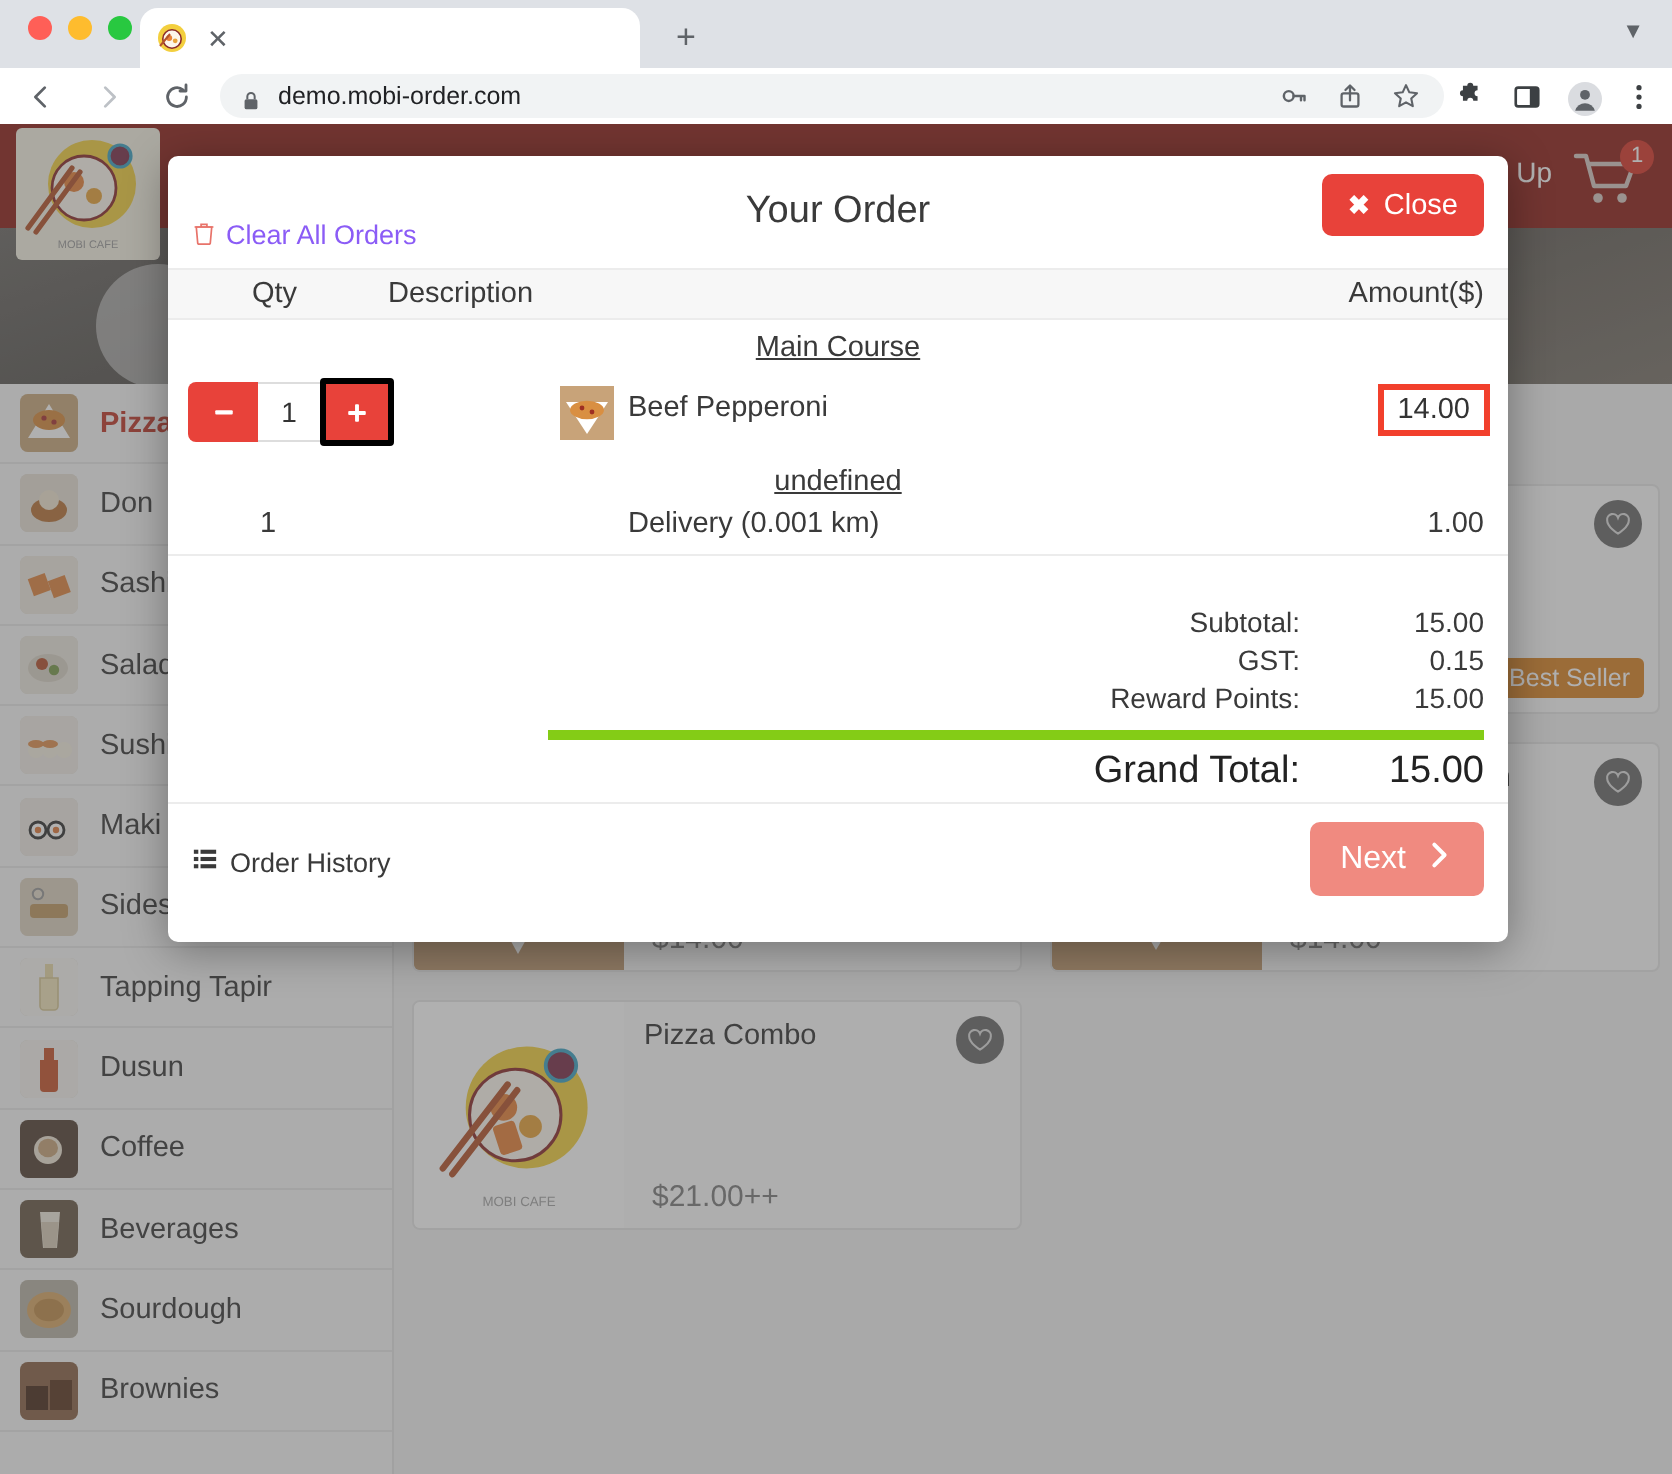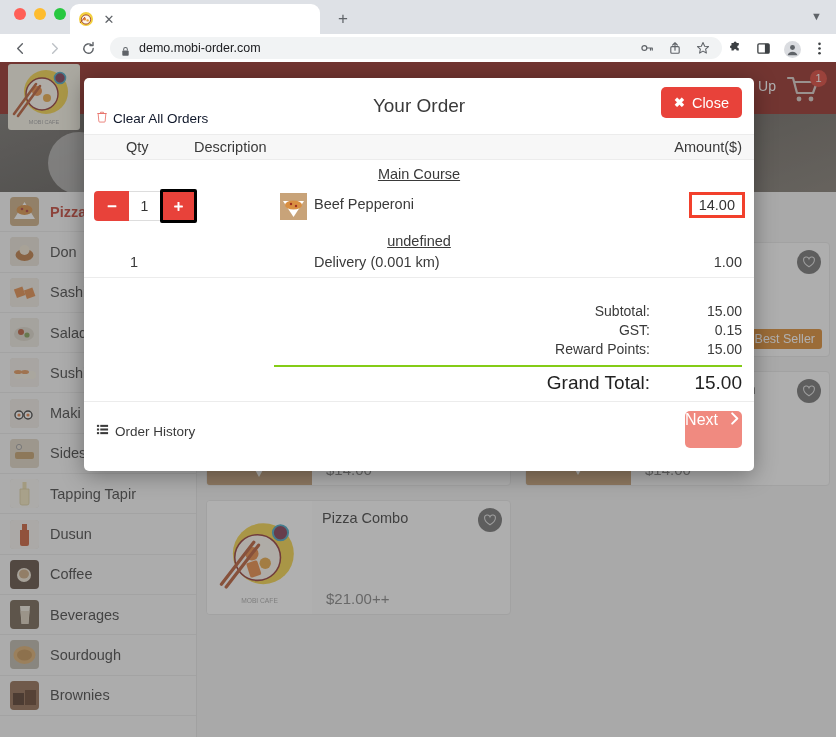--- a/index.html
+++ b/index.html
@@ -89,22 +89,22 @@
   .badge-bs { position:absolute; right:7px; bottom:7px; background:#d98326; color:#fff; font-size:12.5px;
     padding:3px 7px; border-radius:3px; white-space:nowrap; }
   .combo-img { background:#fff; display:flex; align-items:center; justify-content:center; }
 
   .scrim { position:absolute; top:0; left:0; width:836px; height:675px; background:rgba(80,80,80,.45); }
 
   
   .modal { position:absolute; left:84px; top:16px; width:670px; background:#fff; border-radius:5px;
     box-shadow:0 4px 22px rgba(0,0,0,.35); overflow:hidden; }
   .m-head { position:relative; height:56px; }
-  .clear-all { position:absolute; left:12px; top:32px; font-size:13.5px; color:#0f172a;
-    display:flex; align-items:center; gap:5px; }
+  .clear-all { position:absolute; left:12px; top:32px; font-size:13.5px; color:#8b5cf6;
+    display:flex; align-items:flex-start; gap:5px; }
   .m-title { position:absolute; left:0; right:0; top:17px; text-align:center; font-size:19px; color:#3a3a3a; }
   .close-btn { position:absolute; right:12px; top:9px; background:#e8423a; color:#fff; border:none;
     border-radius:5px; height:31px; padding:0 13px; font-size:14.5px; display:flex; align-items:center; gap:7px;
     font-family:"Liberation Sans", sans-serif; }
   .close-x { font-size:13px; font-weight:bold; }
 
   .m-cols { height:26px; background:#f7f7f7; border-top:1px solid #ececec; border-bottom:1px solid #ececec;
     position:relative; }
   .col-qty { position:absolute; left:42px; top:4px; font-size:14.5px; color:#3a3a3a; }
   .col-desc { position:absolute; left:110px; top:4px; font-size:14.5px; color:#3a3a3a; }
@@ -128,29 +128,29 @@
     padding:2px 7px; font-size:14.5px; color:#333; }
   .simple-row { position:relative; height:26px; border-bottom:1px solid #ececec; }
   .simple-qty { position:absolute; left:46px; top:2px; font-size:14.5px; color:#3a3a3a; }
   .simple-desc { position:absolute; left:230px; top:2px; font-size:14.5px; color:#3a3a3a; }
   .simple-amt { position:absolute; right:12px; top:2px; font-size:14.5px; color:#3a3a3a; }
 
   .totals { padding:6px 0 4px;margin-top:19px; }
   .trow { position:relative; height:19px; }
   .tlabel { position:absolute; right:104px; font-size:14px; color:#3a3a3a; }
   .tval { position:absolute; right:12px; font-size:14px; color:#3a3a3a; }
-  .grand { position:relative; height:32px; border-top:2px solid #84cc16; margin:5px 12px 0 190px; }
+  .grand { position:relative; height:32px; border-top:5px solid #84cc16; margin:5px 12px 0 190px; }
   .glabel { position:absolute; right:92px; top:5px; font-size:19px; color:#222; }
   .gval { position:absolute; right:0; top:5px; font-size:19px; color:#222; }
 
   .m-foot { position:relative; height:70px; border-top:1px solid #ececec; }
   .order-hist { position:absolute; left:12px; top:21px; font-size:13.5px; color:#3a3a3a;
     display:flex; align-items:center; gap:6px; }
   .next-btn { position:absolute; right:12px; top:9px; background:#f08a80; border:none; color:#fff;
-    border-radius:5px; height:37px; padding:0 0; font-size:16px; display:flex; gap:9px;
+    border-radius:5px; height:37px; padding:0 15px; font-size:16px; display:flex; align-items:center; gap:9px;
     font-family:"Liberation Sans", sans-serif; }
 </style>
 </head>
 <body>
 
 <div class="browser-chrome">
   <div class="tabstrip">
     <div class="traffic">
       <span class="dot r"></span>
       <span class="dot y"></span>

